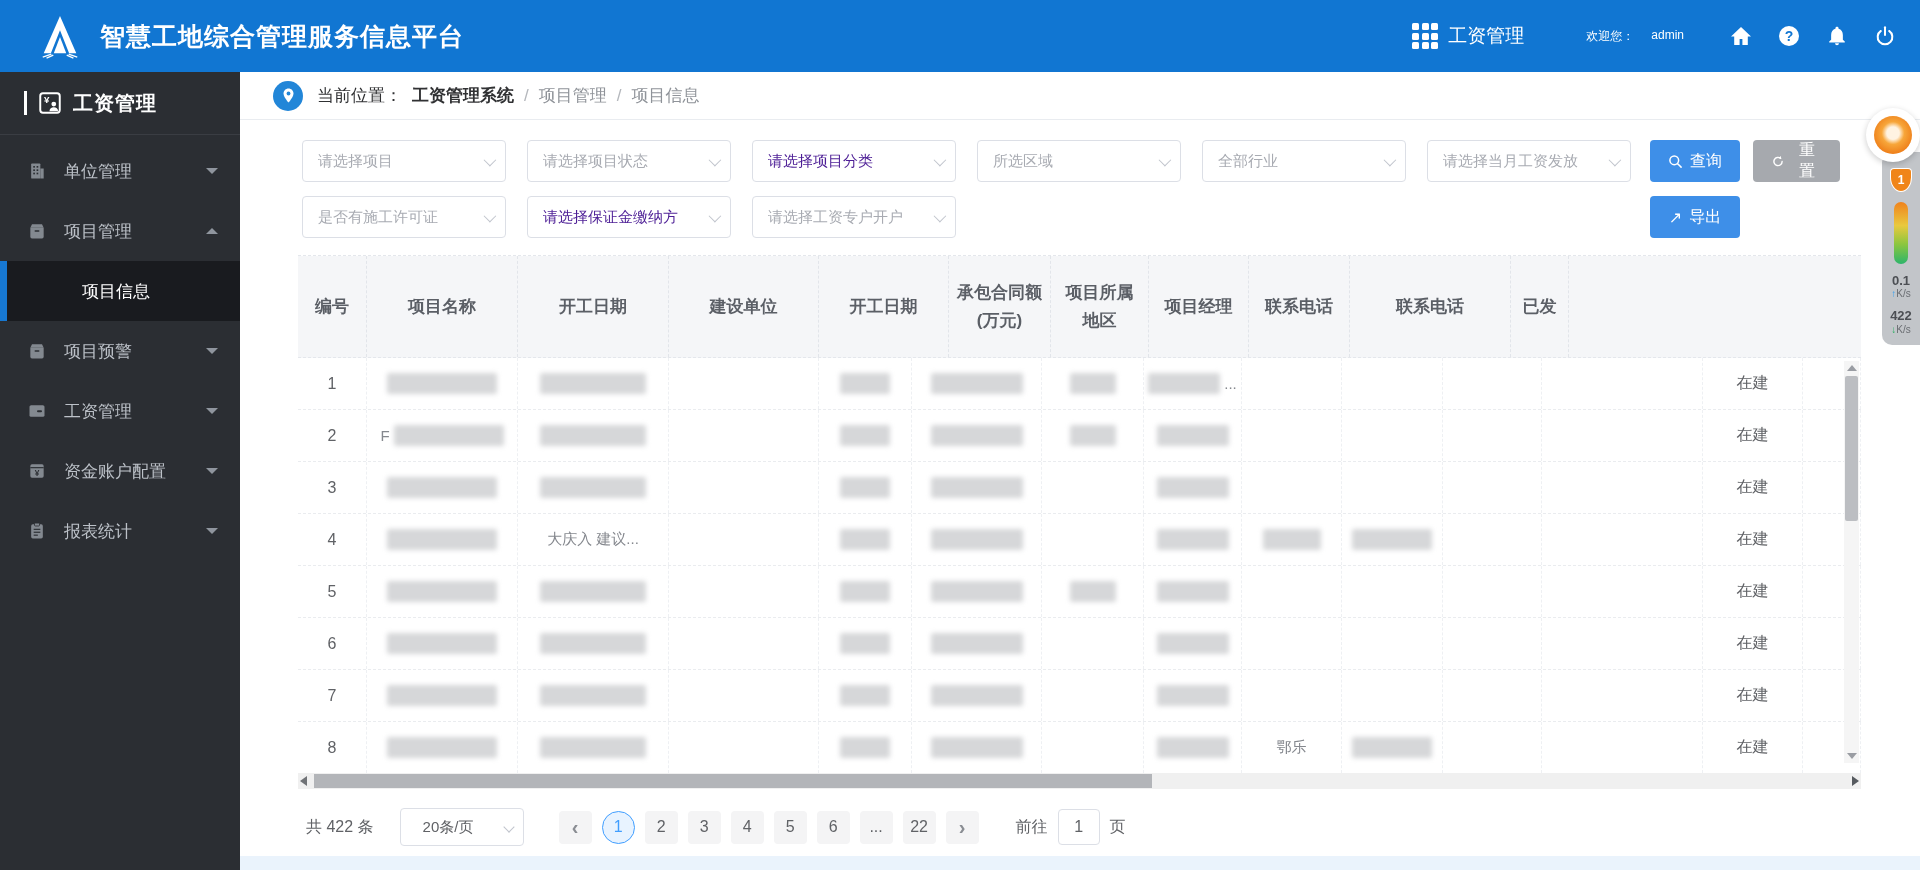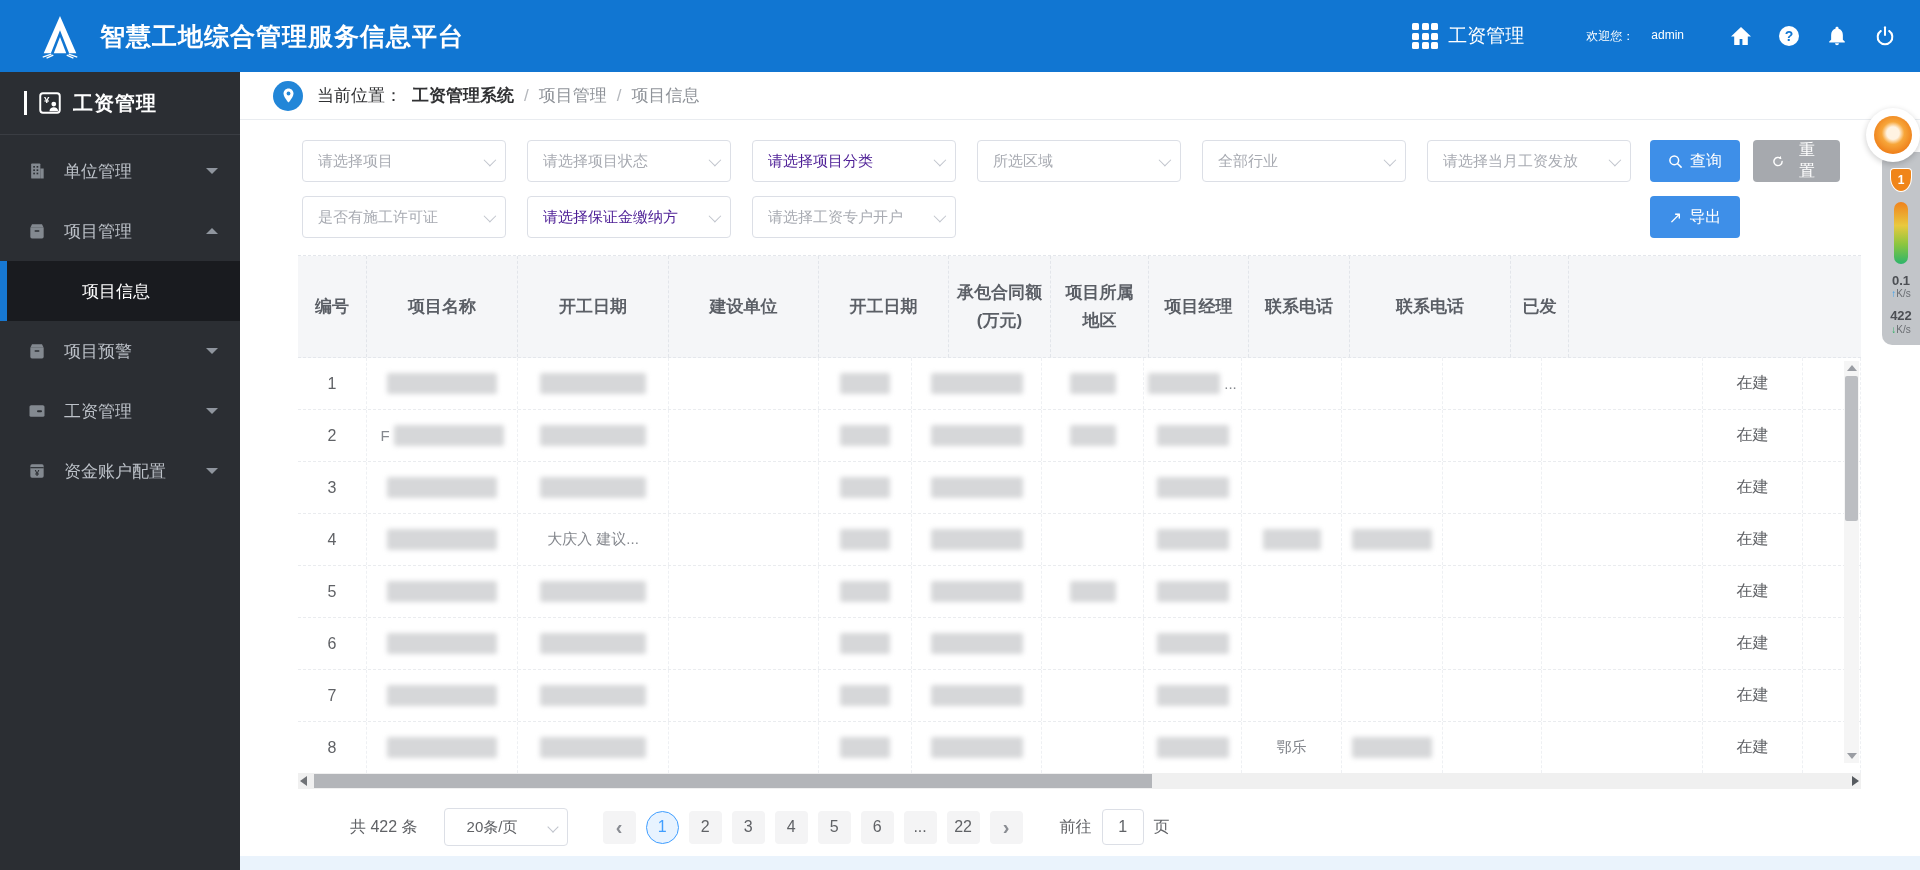--- a/index.html
+++ b/index.html
@@ -83,21 +83,21 @@
   .vsb-thumb { position:absolute; left:1px; top:15px; width:13px; height:145px; background:#bcbec2; border-radius:2px; }
   .hsb { position:absolute; left:58px; top:701px; width:1563px; height:16px; background:#f0f0f0; }
   .hsb-thumb { position:absolute; left:16px; top:1px; height:14px; width:838px; background:#b3b5b9; }
   .hsb-left { position:absolute; left:2px; top:3px; width:0; height:0;
     border-top:5px solid transparent; border-bottom:5px solid transparent; border-right:7px solid #707377; }
   .hsb-right { position:absolute; right:2px; top:3px; width:0; height:0;
     border-top:5px solid transparent; border-bottom:5px solid transparent; border-left:7px solid #565a5f; }
 
   
   .pager { position:absolute; left:66px; top:736px; display:flex; align-items:center; font-size:16px; color:#606266; }
-  .pg-total { margin-right:26px;margin-left:44px; }
+  .pg-total { margin-right:26px; }
   .pg-size { width:124px; height:38px; border:1px solid #dcdfe6; border-radius:4px; display:flex;
     align-items:center; justify-content:space-between; padding:0 10px 0 22px; color:#606266; cursor:pointer; margin-right:30px; font-size:15px;}
   .pg-btn { min-width:33px; height:33px; background:#f4f4f5; border-radius:4px; display:flex;
     align-items:center; justify-content:center; margin:0 5px; color:#606266; cursor:pointer; font-size:16px; }
   .pg-btn.arrow { font-size:20px; color:#8a8d93; font-weight:bold; }
   .pg-btn.active { background:#e8f3ff; border:1px solid #409eff; color:#409eff; border-radius:50%; width:33px; }
   .pg-goto { margin-left:32px; display:flex; align-items:center; gap:10px; }
   .pg-input { width:42px; height:36px; border:1px solid #dcdfe6; border-radius:4px; text-align:center;
     font-size:16px; color:#606266; font-family:inherit; }
 
@@ -258,20 +258,35 @@
       <svg width="20" height="20" viewBox="0 0 24 24">
           <rect x="4" y="4" width="16" height="16" rx="2" fill="#9aa0a8"></rect>
           <line x1="4" y1="8" x2="20" y2="8" stroke="#2b2e33" stroke-width="1.4"></line>
           <text x="12" y="17.5" font-size="10" font-weight="bold" fill="#2b2e33" text-anchor="middle">¥</text>
         </svg>
     </span>
     <span>资金账户配置</span>
     <span class="chev down"></span>
   </div>
 
+  <div class="sb-item">
+    <span class="mi">
+      <svg width="20" height="20" viewBox="0 0 24 24">
+          <rect x="5" y="4" width="14" height="17" rx="2" fill="#9aa0a8"></rect>
+          <rect x="9" y="2.5" width="6" height="3.5" rx="1" fill="#9aa0a8" stroke="#2b2e33" stroke-width="1"></rect>
+          <g stroke="#2b2e33" stroke-width="1.4">
+            <line x1="8" y1="10" x2="16" y2="10"></line>
+            <line x1="8" y1="13.5" x2="16" y2="13.5"></line>
+            <line x1="8" y1="17" x2="13" y2="17"></line>
+          </g>
+        </svg>
+    </span>
+    <span>报表统计</span>
+    <span class="chev down"></span>
+  </div>
 </aside>
 
 <main class="main">
 
   <div class="bc-bar">
     <div class="pin-circle">
       <svg width="17" height="17" viewBox="0 0 24 24">
           <path d="M12 2 C8 2 5 5.2 5 9.2 c0 5 7 12.8 7 12.8 s7-7.8 7-12.8 C19 5.2 16 2 12 2 Z" fill="#fff"></path>
           <circle cx="12" cy="9.2" r="2.7" fill="#2286d8"></circle>
         </svg>

